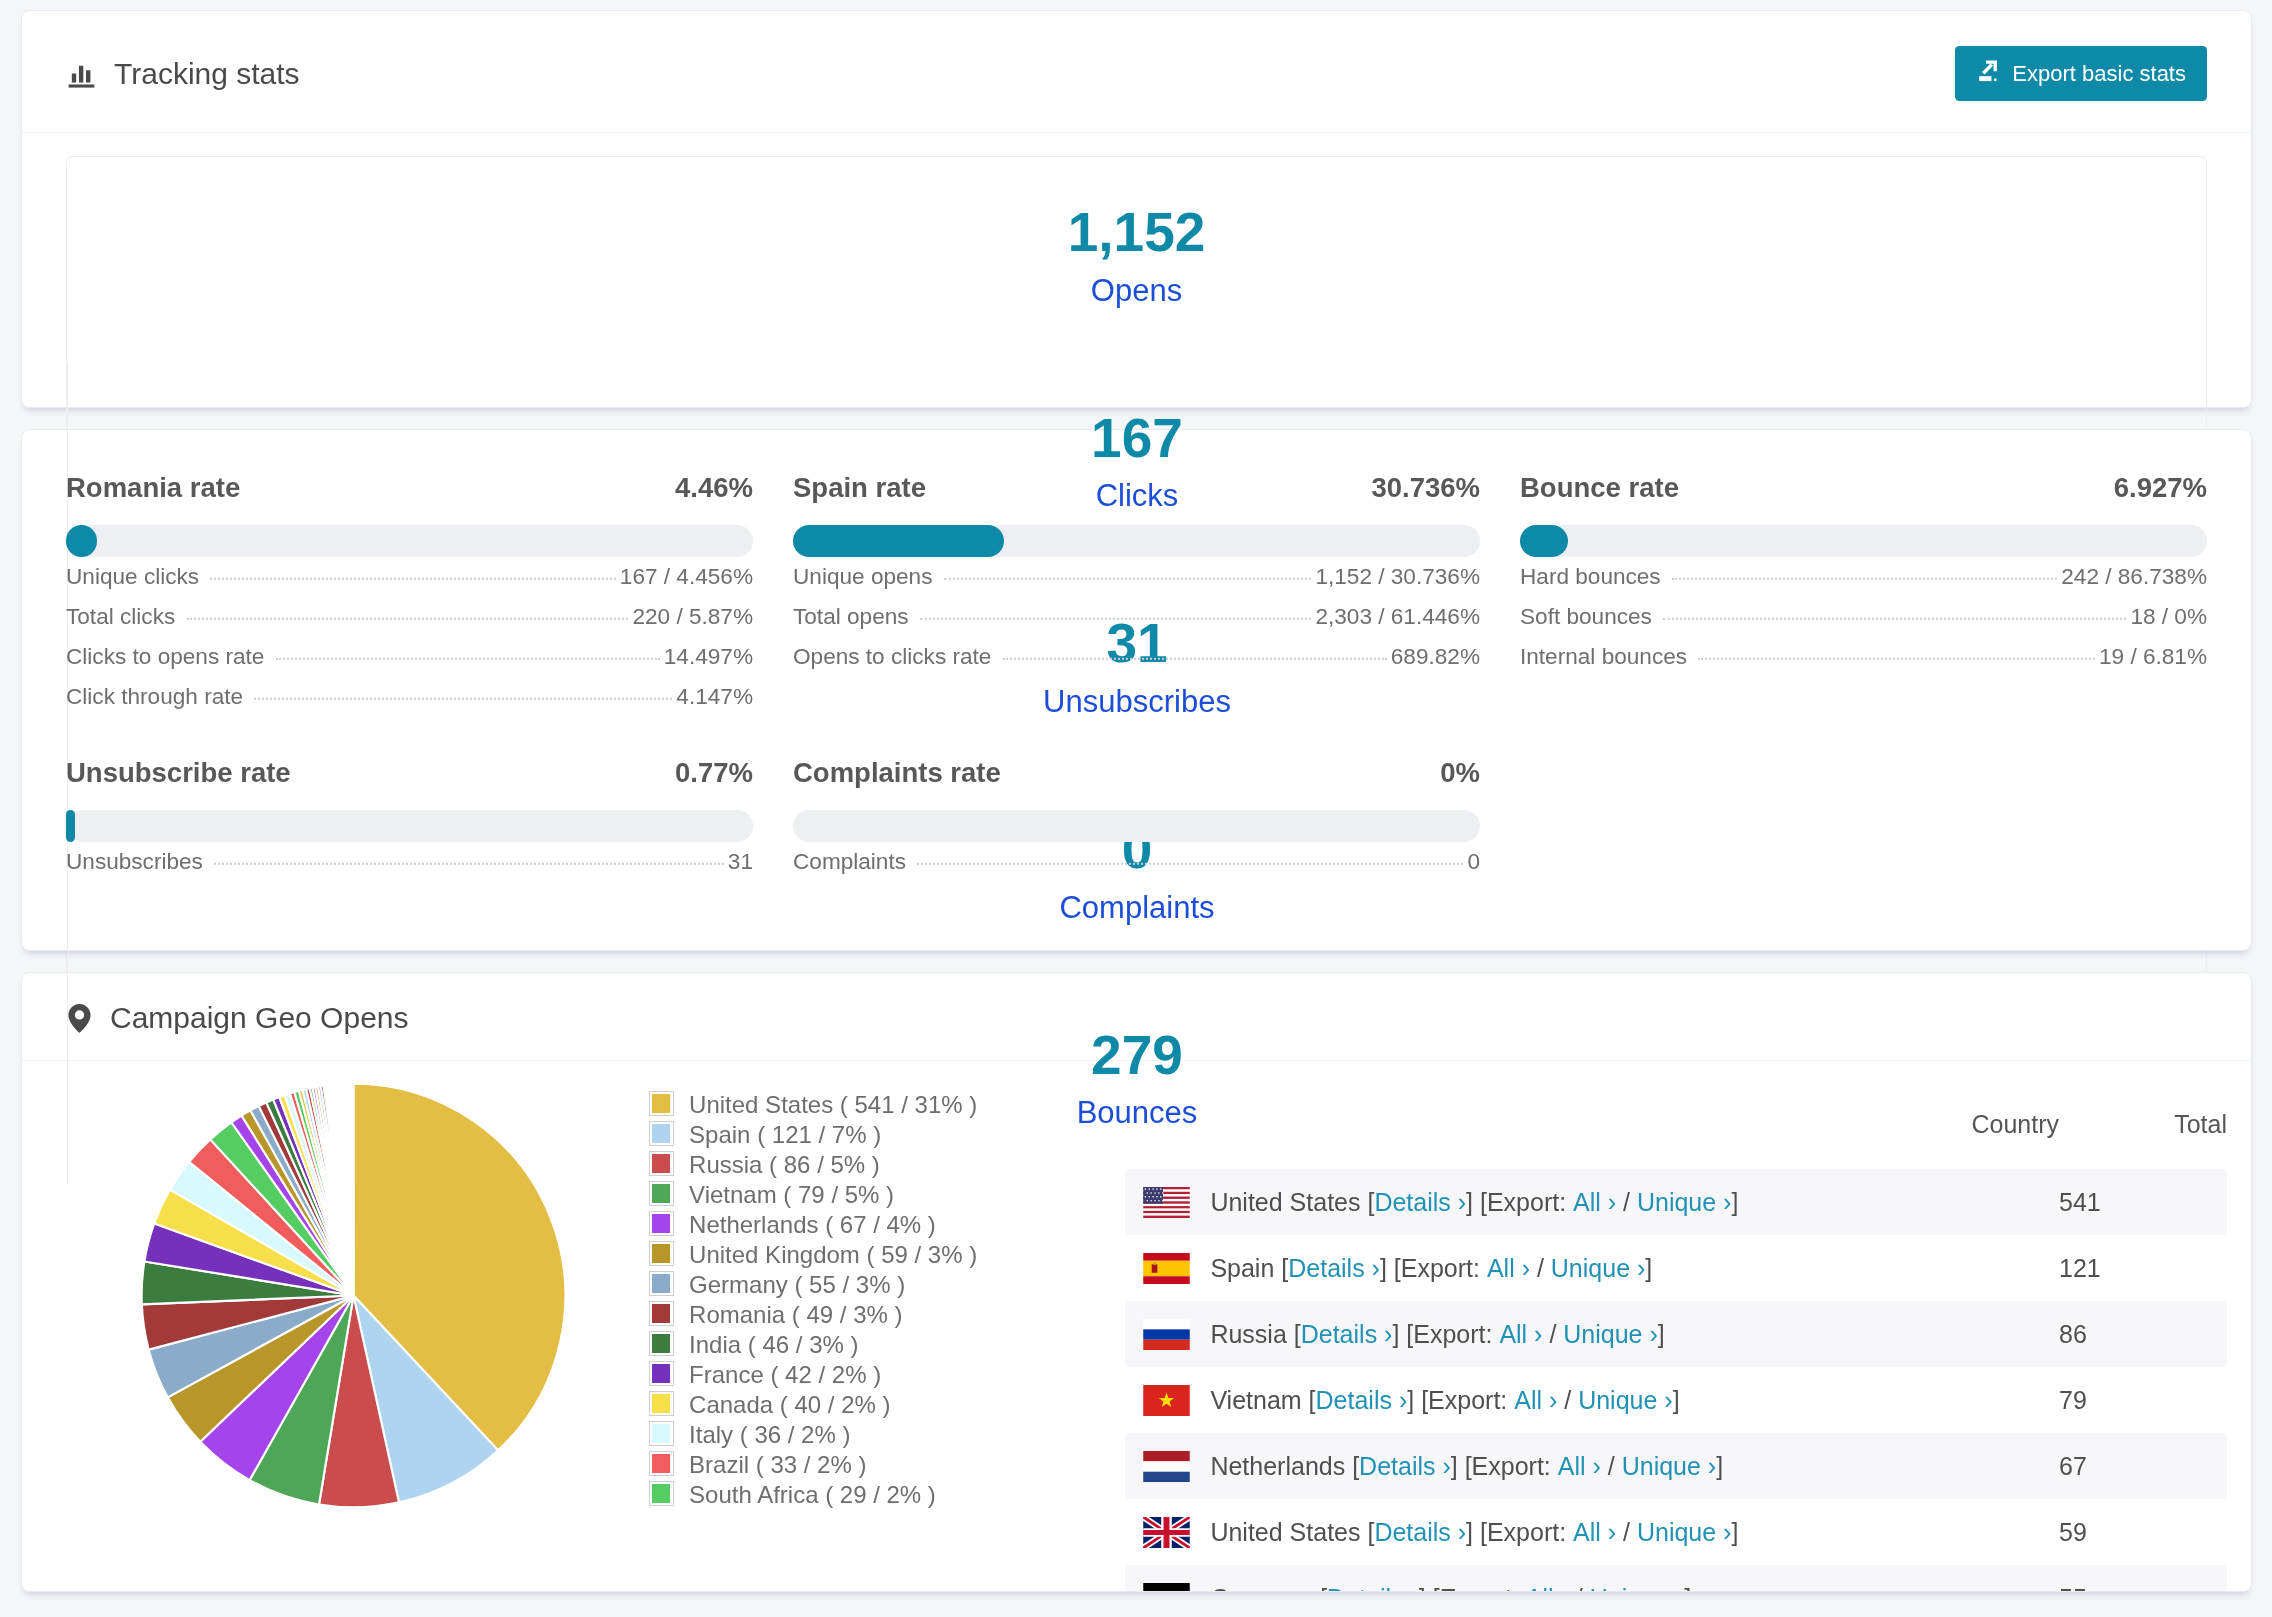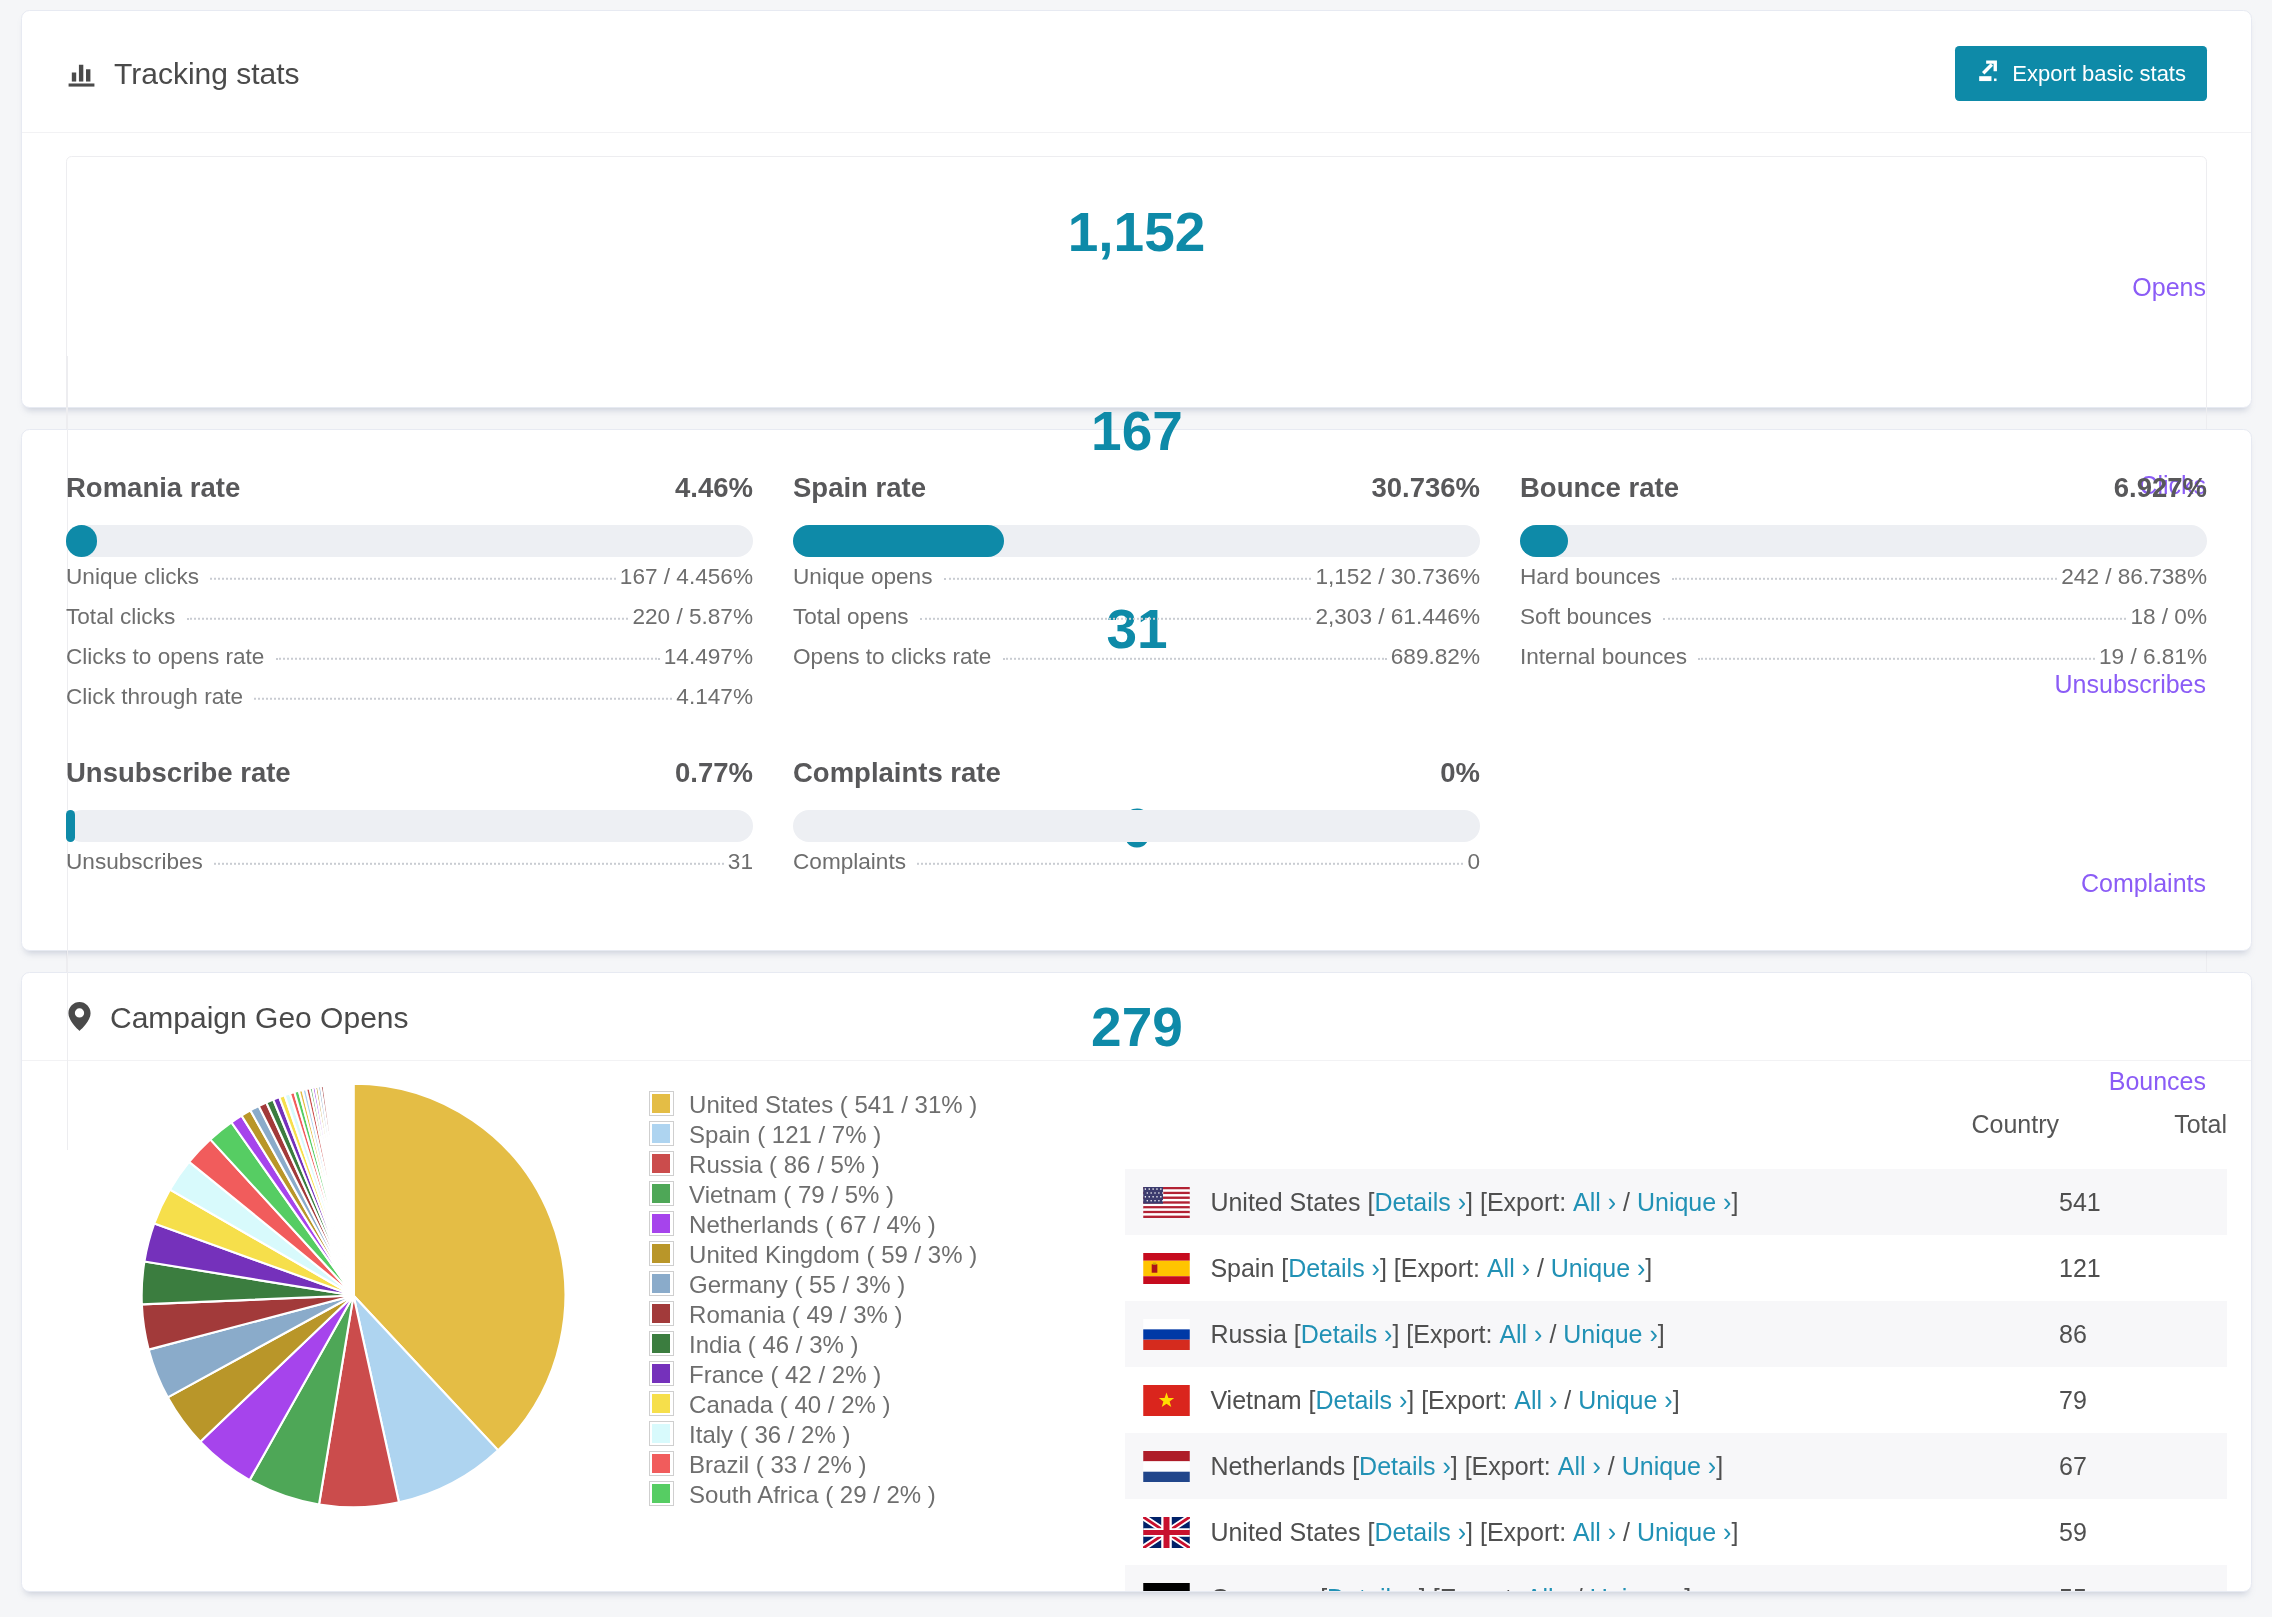--- a/index.html
+++ b/index.html
@@ -12,32 +12,32 @@
     background:#fff;border:1.4px solid #e7eaf2;border-radius:8.5px;
     margin:0 21px;box-sizing:border-box;
     box-shadow:0 5.6px 7px -4.2px rgba(120,132,160,.35);
   }
   
   #card-tracking{margin-top:10px;height:398px;}
   .card-header{
     display:flex;justify-content:space-between;align-items:center;
     padding:35px 44px 31px;border-bottom:1.4px solid #f2f2f4;
   }
-  .card-title{display:flex;gap:17px;font-size:30px;color:#4a4a4a;}
+  .card-title{display:flex;align-items:center;gap:17px;font-size:30px;color:#4a4a4a;}
   .card-title svg{display:block;}
   .btn-export{
     display:flex;align-items:center;gap:11.3px;border:none;cursor:pointer;
     color:#fff;font-size:22px;padding:12px 21px;border-radius:4.2px;
     font-family:inherit;
   }
   .stats-row{display:flex;margin:22.6px 44px 0;border:1.4px solid #ededf0;border-radius:5.6px;flex-direction:column;}
   .stat-cell{flex:1;text-align:center;padding:48px 0 54px;border-left:1.4px solid #ededf0;}
   .stat-cell:first-child{border-left:none;}
   .stat-value{font-size:55px;font-weight:bold;line-height:1;}
-  .stat-label{font-size:25px;color:#8b5cf6;margin-top:12.7px;text-align:right;}
+  .stat-label{font-size:31px;color:#1d4ed8;margin-top:12.7px;}
   
   #card-rates{margin-top:21px;height:522px;padding:42px 44px;}
   .rates-grid{display:grid;grid-template-columns:1fr 1fr 1fr;column-gap:40px;row-gap:40px;}
   .rate-head{display:flex;justify-content:space-between;align-items:baseline;}
   .rate-title,.rate-value{font-size:27.5px;font-weight:bold;color:#58585a;line-height:32px;}
   .progress{margin-top:21px;height:32px;border-radius:16px;background:#edeff3;}
   .progress i{display:block;height:100%;border-radius:16px;}
   .rate-rows{}
   .rate-row{display:flex;align-items:baseline;font-size:22.6px;color:#6e6e6e;padding:7px 0;}
   .leader{flex:1;border-bottom:2.1px dotted #c9ccd2;margin:0 4.2px 0 11.3px;transform:translateY(-4.2px);}

